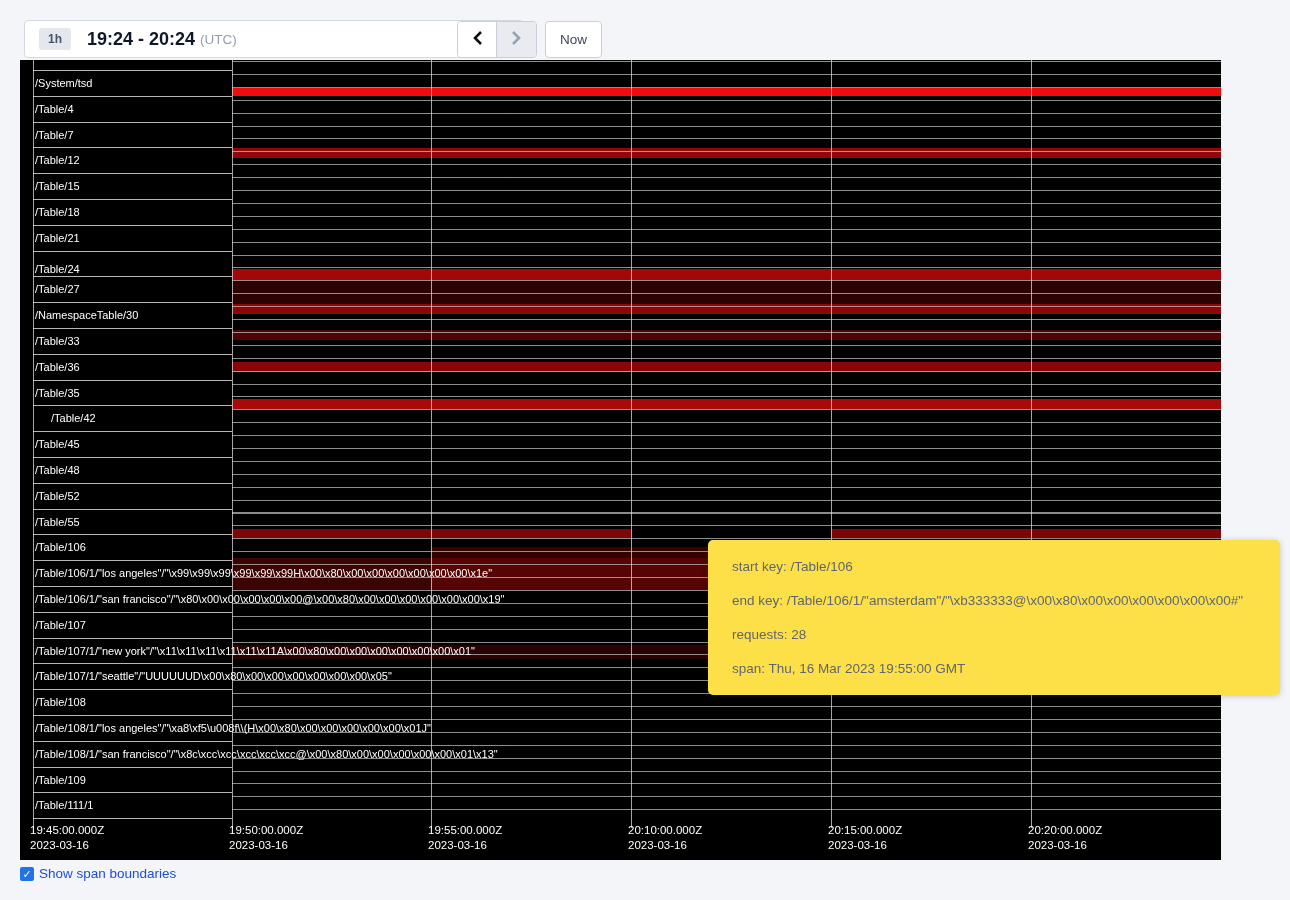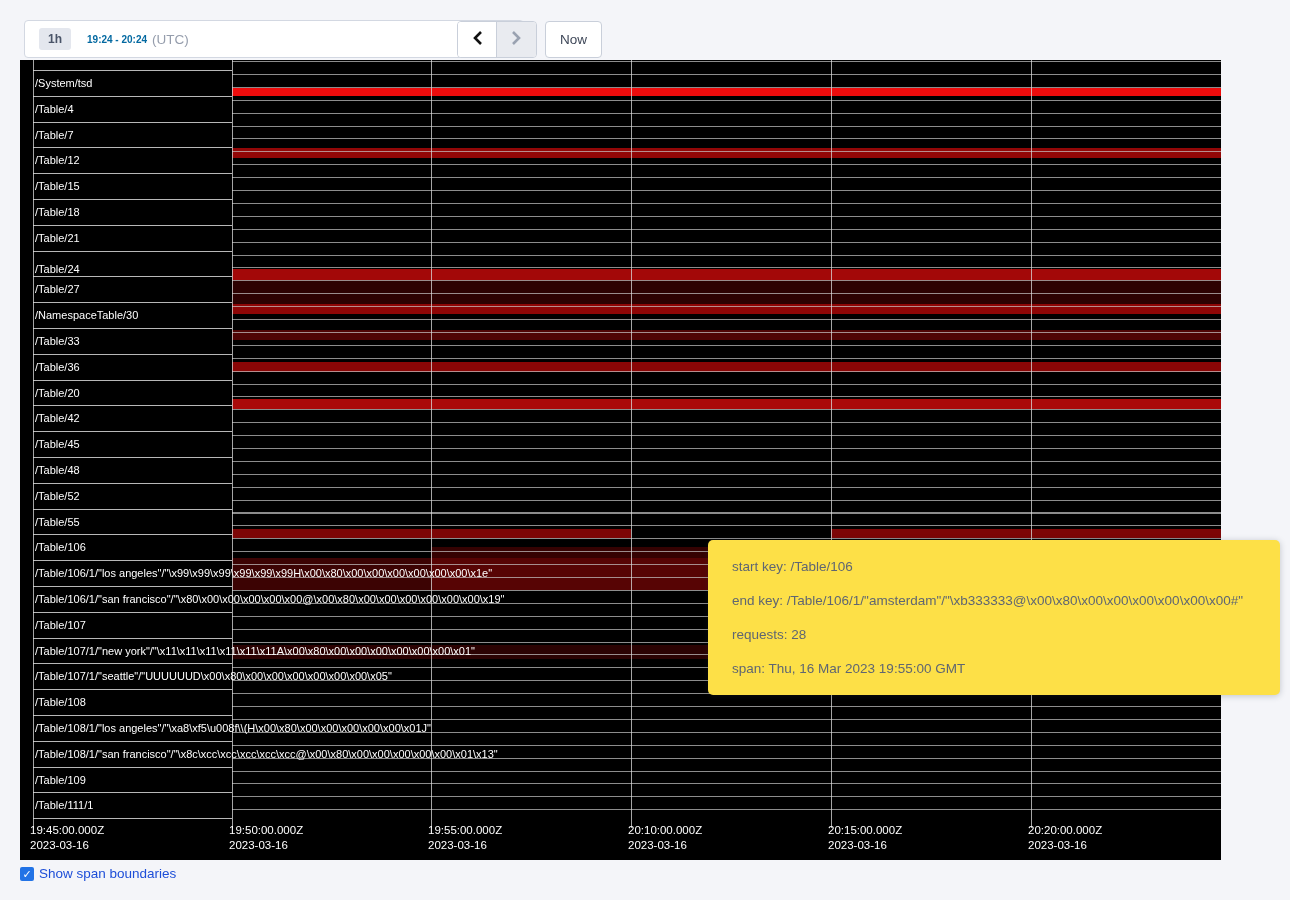--- a/index.html
+++ b/index.html
@@ -14,21 +14,21 @@
   
   .range-select{
     position:absolute; left:24px; top:20px; width:500px; height:38px;
     background:#fff; border:1px solid #d3d8e2; border-radius:4px;
     display:flex; align-items:center; padding:0 14px; cursor:pointer;
   }
   .range-badge{
     background:#e4e7ee; color:#4a5468; font-weight:bold; font-size:12px;
     border-radius:3px; padding:4px 9px; margin-right:16px;
   }
-  .range-text{ font-weight:bold; font-size:10px; color:#0369a1; }
+  .range-text{ font-weight:bold; font-size:18px; color:#0f172a; }
   .range-suffix{ font-size:13.5px; color:#959dac; margin-left:5px; }
   .chevron-down{ margin-left:auto; color:#596273; }
   .nav-group{
     position:absolute; left:457px; top:21px; height:37px; width:80px;
     border:1px solid #c9cfda; border-radius:4px; display:flex; overflow:hidden;
     background:#fff;
   }
   .nav-btn{ width:40px; height:100%; display:flex; align-items:center; justify-content:center; cursor:pointer; background:#fff; border:none; }
   .nav-btn.prev{ border-right:1px solid #c9cfda; }
   .nav-btn.next{ background:#e9ebf0; cursor:default; }
@@ -141,22 +141,22 @@
     <div class="row-label" style="top: 61.6px;">/Table/7</div>
     <div class="row-label" style="top: 87.4px;">/Table/12</div>
     <div class="row-label" style="top: 113.2px;">/Table/15</div>
     <div class="row-label" style="top: 139px;">/Table/18</div>
     <div class="row-label" style="top: 164.8px;">/Table/21</div>
     <div class="row-label" style="top: 196px;">/Table/24</div>
     <div class="row-label" style="top: 216.4px;">/Table/27</div>
     <div class="row-label" style="top: 242.2px;">/NamespaceTable/30</div>
     <div class="row-label" style="top: 268px;">/Table/33</div>
     <div class="row-label" style="top: 293.8px;">/Table/36</div>
-    <div class="row-label" style="top: 319.6px;">/Table/20</div>
-    <div class="row-label" style="top: 345.4px;">/Table/42</div>
+    <div class="row-label" style="top: 319.6px;">/Table/35</div>
+    <div class="row-label" style="top: 345.4px; padding-left: 16px;">/Table/42</div>
     <div class="row-label" style="top: 371.2px;">/Table/45</div>
     <div class="row-label" style="top: 397px;">/Table/48</div>
     <div class="row-label" style="top: 422.8px;">/Table/52</div>
     <div class="row-label" style="top: 448.6px;">/Table/55</div>
     <div class="row-label" style="top: 474.4px;">/Table/106</div>
     <div class="row-label" style="top: 500.2px;">/Table/106/1/"los angeles"/"\x99\x99\x99\x99\x99\x99H\x00\x80\x00\x00\x00\x00\x00\x00\x1e"</div>
     <div class="row-label" style="top: 526px;">/Table/106/1/"san francisco"/"\x80\x00\x00\x00\x00\x00@\x00\x80\x00\x00\x00\x00\x00\x00\x19"</div>
     <div class="row-label" style="top: 551.8px;">/Table/107</div>
     <div class="row-label" style="top: 577.6px;">/Table/107/1/"new york"/"\x11\x11\x11\x11\x11\x11A\x00\x80\x00\x00\x00\x00\x00\x00\x01"</div>
     <div class="row-label" style="top: 603.4px;">/Table/107/1/"seattle"/"UUUUUUD\x00\x80\x00\x00\x00\x00\x00\x00\x05"</div>

